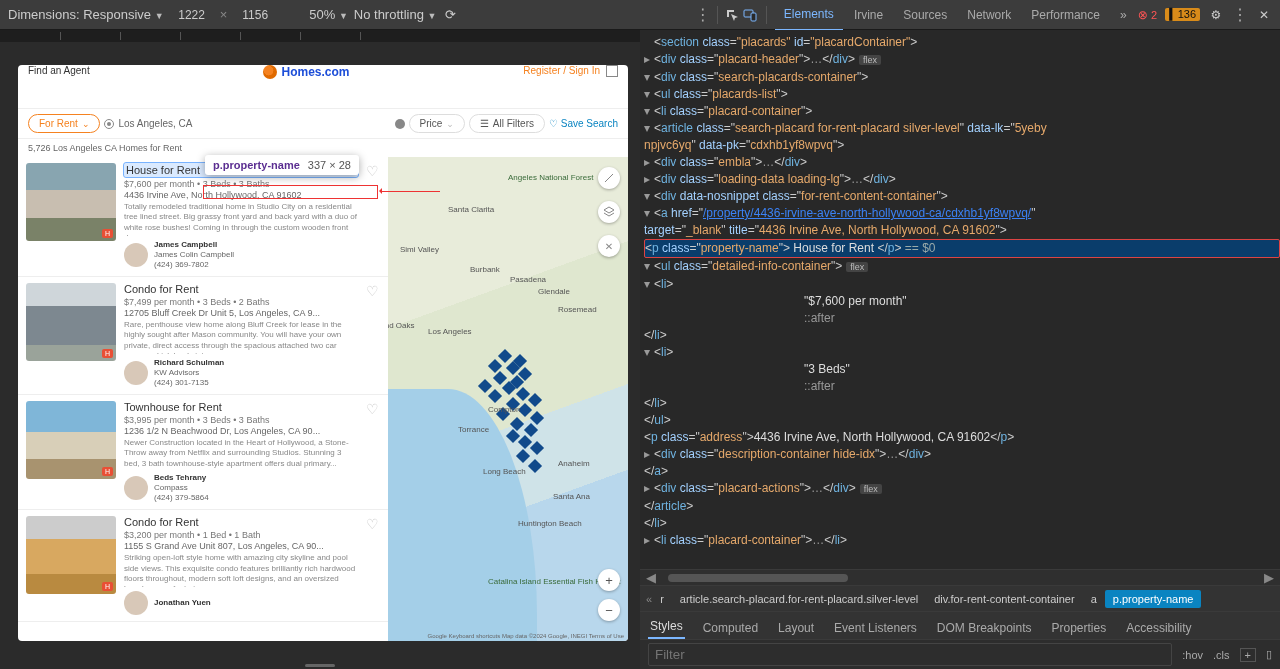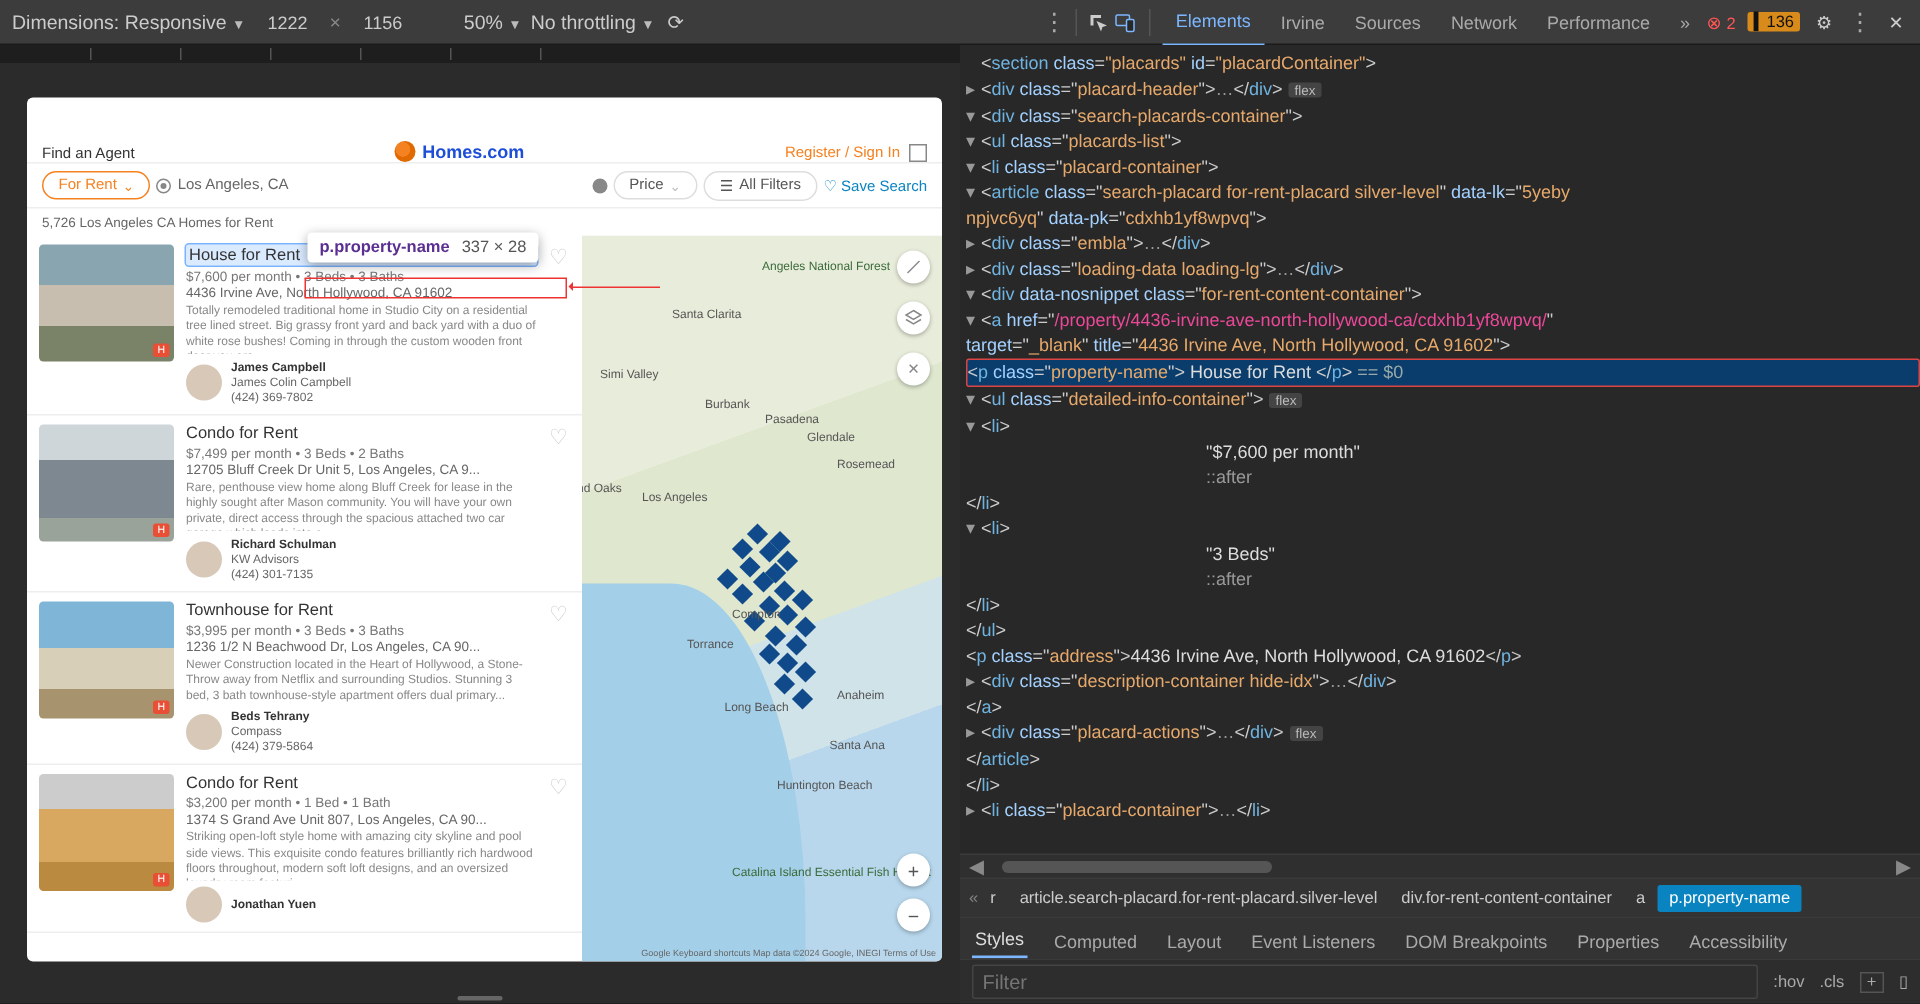--- a/index.html
+++ b/index.html
@@ -18,21 +18,21 @@
 .container{display:flex;height:639px}
 .left-pane{width:640px;background:#2b2b2b;position:relative}
 .dev-pane{width:640px;background:#282828;display:flex;flex-direction:column}
 
 
 .ruler{height:12px;background:#1e1e1e;display:flex;align-items:center;padding-left:60px}
 .ruler .tick{width:60px;height:8px;border-left:1px solid #555}
 
 
 .page-wrap{position:absolute;top:35px;left:18px;width:610px;height:576px;background:#fff;color:#333;font-size:11px;border-radius:4px;overflow:hidden;display:flex;flex-direction:column}
-.ph-header{height:44px;display:flex;align-items:flex-end;justify-content:space-between;padding:0 10px;border-bottom:1px solid #eee}
+.ph-header{height:44px;display:flex;align-items:flex-start;justify-content:space-between;padding:0 10px;border-bottom:1px solid #eee}
 .ph-left{color:#333;font-size:10px}
 .ph-center{font-weight:600;color:#1d4ed8;font-size:12px;display:flex;align-items:center;gap:4px}
 .logo-blob{width:14px;height:14px;border-radius:50%;background:radial-gradient(circle at 40% 40%,#f58220 40%,#e06a00 42%)}
 .ph-right{color:#f58220;font-size:10px}
 .ph-right .square{display:inline-block;width:12px;height:12px;border:1px solid #888;margin-left:6px;vertical-align:middle}
 
 .ph-filters{height:30px;display:flex;align-items:center;padding:4px 10px;gap:4px;border-bottom:1px solid #eee;font-size:10px;color:#555}
 .chip{border:1px solid #ddd;border-radius:14px;padding:3px 10px;display:flex;align-items:center;gap:4px}
 .chip.act{border-color:#f58220;color:#f58220}
 .loc-input{flex:1;display:flex;align-items:center;gap:6px;color:#666}
@@ -87,21 +87,21 @@
 
 .dom{flex:1;overflow:auto;font-family:Menlo,Consolas,monospace;font-size:12px;padding:4px 0 4px 4px;line-height:17px;color:#ccc;white-space:nowrap}
 .dom .ln{padding-left:0}
 .ind1{padding-left:16px}.ind2{padding-left:32px}.ind3{padding-left:48px}.ind4{padding-left:64px}.ind5{padding-left:80px}.ind6{padding-left:96px}.ind7{padding-left:112px}.ind8{padding-left:128px}.ind9{padding-left:144px}
 .tw{color:#ccc}.tag-n{color:#6fb3e0}.attr-n{color:#a3d1ff}.attr-v{color:#e6a96b}.str{color:#ddd}
 .tri{color:#999;display:inline-block;width:10px}
 .selected-line{background:#0a3d6b;position:relative;border:1px solid #d44;border-radius:2px}
 .dots3{color:#999}
 .eq0{color:#9aa}
 .flex-badge{background:#444;color:#bbb;font-size:9px;padding:0 4px;border-radius:2px;margin-left:4px}
-.a-link{color:#ec4899;}
+.a-link{color:#3b82f6;text-decoration:underline}
 
 .dom-scroll{height:16px;background:#2f2f2f;border-top:1px solid #3a3a3a;display:flex;align-items:center}
 .dom-scroll .thumb-sb{height:8px;width:180px;background:#555;margin-left:6px;border-radius:4px}
 
 .crumbs{height:26px;display:flex;align-items:center;padding:0 6px;background:#333;font-size:11px;color:#ccc;overflow:hidden;border-top:1px solid #3a3a3a}
 .crumb{padding:3px 8px;white-space:nowrap}
 .crumb.act{background:#0a84c1;color:#fff;border-radius:2px}
 
 .styles-tabs{height:28px;display:flex;align-items:flex-end;padding:0 8px;background:#333;border-top:1px solid #3a3a3a;font-size:12px;gap:16px}
 .st-tab{padding:4px 2px;color:#aaa}
@@ -272,21 +272,21 @@
             <span class="heart">♡</span>
           </div>
 
           <div class="card">
             <div class="thumb t4">
                 <span class="tag">H</span>
               </div>
             <div class="info">
               <span class="pname">Condo for Rent</span>
               <div class="meta">$3,200 per month  •  1 Bed  •  1 Bath</div>
-              <div class="addr">1374 S Grand Ave Unit 807, Los Angeles, CA 90...</div>
+              <div class="addr">1155 S Grand Ave Unit 807, Los Angeles, CA 90...</div>
               <div class="desc">Striking open-loft style home with amazing city skyline and pool side views. This exquisite condo features brilliantly rich hardwood floors throughout, modern soft loft designs, and an oversized laundry room featuri...</div>
               <div class="agent">
                   <div class="av"></div>
                   <div class="agent-info">
                     <div class="agent-name">Jonathan Yuen</div>
                   </div>
                 </div>
             </div>
             <span class="heart">♡</span>
           </div>

